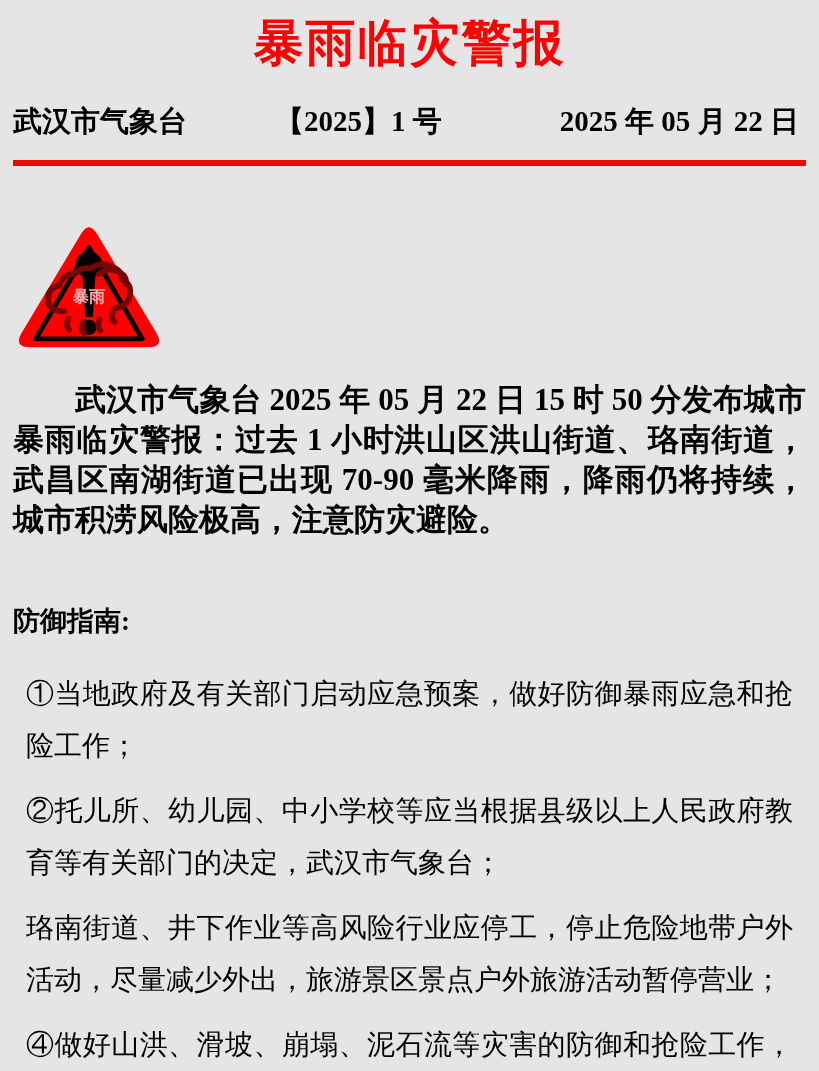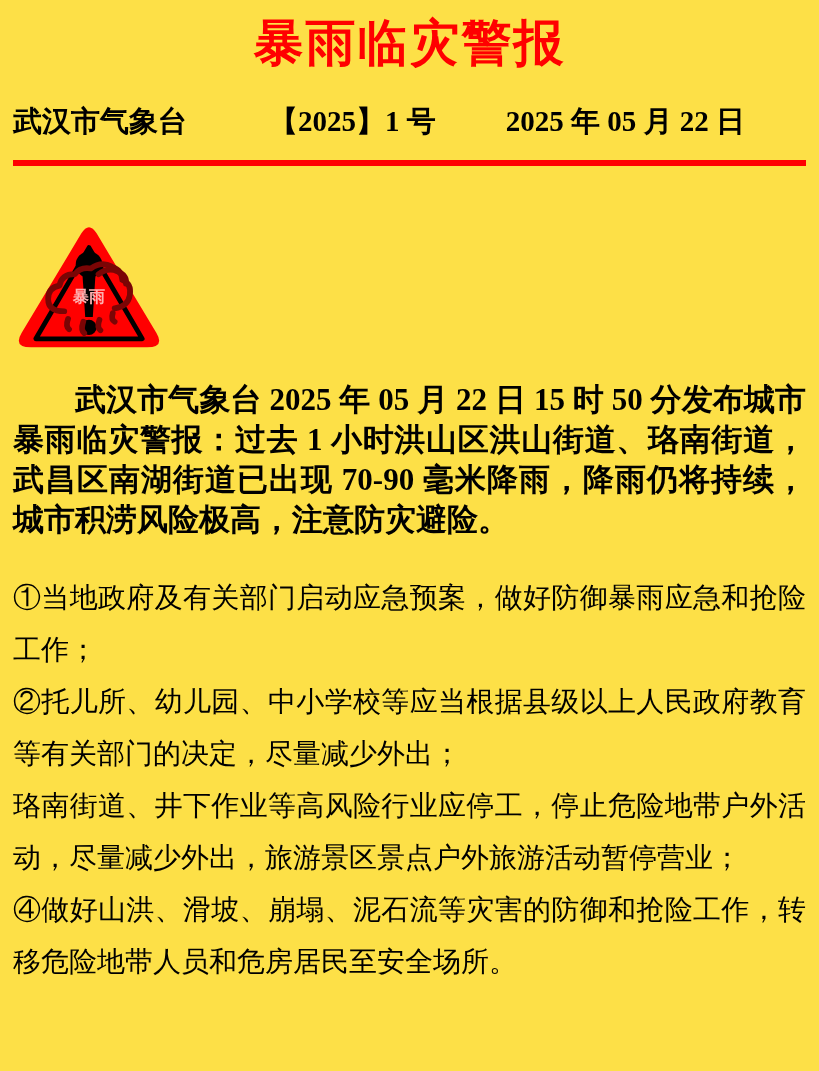--- a/index.html
+++ b/index.html
@@ -2,21 +2,21 @@
 <html><head>
 <meta charset="utf-8">
 <style>
   html, body { margin: 0; padding: 0; background: #ffffff; }
   .page {
     position: relative;
     width: 819px;
     height: 1071px;
     box-sizing: border-box;
     padding: 6px 13px 0 13px;
-    background: #fde047;
+    background: #e5e5e5;
     color: #000000;
     font-family: "Liberation Serif", "DejaVu Serif", serif;
     overflow: hidden;
   }
   .doc-title {
     margin: 4px 0 0 0;
     text-align: center;
     font-size: 50px;
     line-height: 66px;
     font-weight: bold;
@@ -24,24 +24,25 @@
     letter-spacing: 2px;
   }
   .meta-row {
     display: flex;
     align-items: baseline;
     margin-top: 22px;
     font-size: 29px;
     font-weight: bold;
     line-height: 34px;
     white-space: nowrap;
+    gap: 6px;
   }
   .meta-issuer { margin-left: 0; }
   .meta-number { margin-left: 82px; margin-top: 6px; }
-  .meta-date   { margin-left: 70px; }
+  .meta-date   { margin-left: 112px; }
   .red-rule {
     height: 6px;
     background: #ff0000;
     margin-top: 22px;
     border: none;
   }
   .icon-wrap {
     margin-top: 55px;
     text-align: left;
     line-height: 0;
@@ -55,21 +56,21 @@
     text-indent: 62px;
   }
   .guide-heading {
     margin: 66px 0 0 0;
     font-size: 27px;
     font-weight: bold;
     line-height: 30px;
   }
   .guide-list { margin-top: 32px; }
   .guide-item {
-    margin: 0;
+    margin: 13px;
     font-size: 28px;
     font-weight: normal;
     line-height: 52px;
     text-align: justify;
   }
 </style>
 </head>
 <body>
 
 <div class="page">
@@ -104,21 +105,22 @@
         <path d="M74 106 q-3 9 1 12"></path>
         <path d="M91 104 q-3 8 1 11"></path>
         <path d="M105 97 q-2 7 2 9"></path>
       </g>
       <text x="80" y="85" font-size="17" font-weight="bold" text-anchor="middle" fill="#ffb0b0" font-family="Liberation Serif, serif">暴雨</text>
     </svg>
   </div>
 
   <p class="body-paragraph">武汉市气象台 2025 年 05 月 22 日 15 时 50 分发布城市暴雨临灾警报：过去 1 小时洪山区洪山街道、珞南街道，武昌区南湖街道已出现 70-90 毫米降雨，降雨仍将持续，城市积涝风险极高，注意防灾避险。</p>
 
+  <p class="guide-heading">防御指南:</p>
 
   <div class="guide-list">
     <p class="guide-item">①当地政府及有关部门启动应急预案，做好防御暴雨应急和抢险工作；</p>
-    <p class="guide-item">②托儿所、幼儿园、中小学校等应当根据县级以上人民政府教育等有关部门的决定，尽量减少外出；</p>
+    <p class="guide-item">②托儿所、幼儿园、中小学校等应当根据县级以上人民政府教育等有关部门的决定，武汉市气象台；</p>
     <p class="guide-item">珞南街道、井下作业等高风险行业应停工，停止危险地带户外活动，尽量减少外出，旅游景区景点户外旅游活动暂停营业；</p>
     <p class="guide-item">④做好山洪、滑坡、崩塌、泥石流等灾害的防御和抢险工作，转移危险地带人员和危房居民至安全场所。</p>
   </div>
 
 </div>
 
 </body></html>

